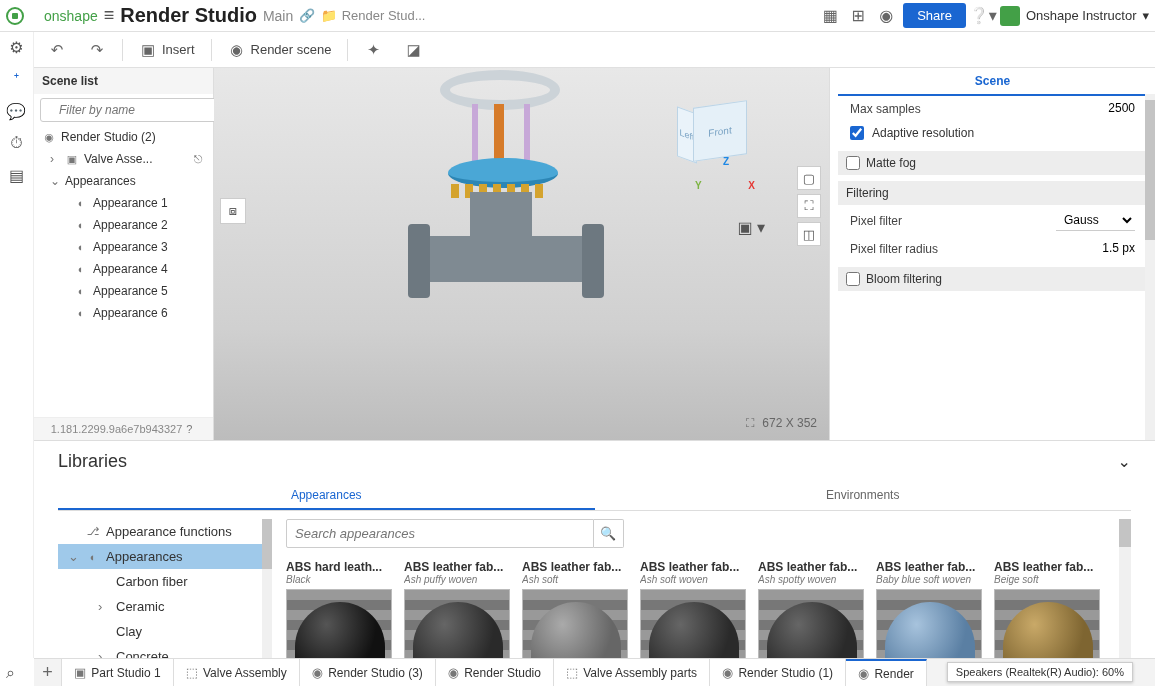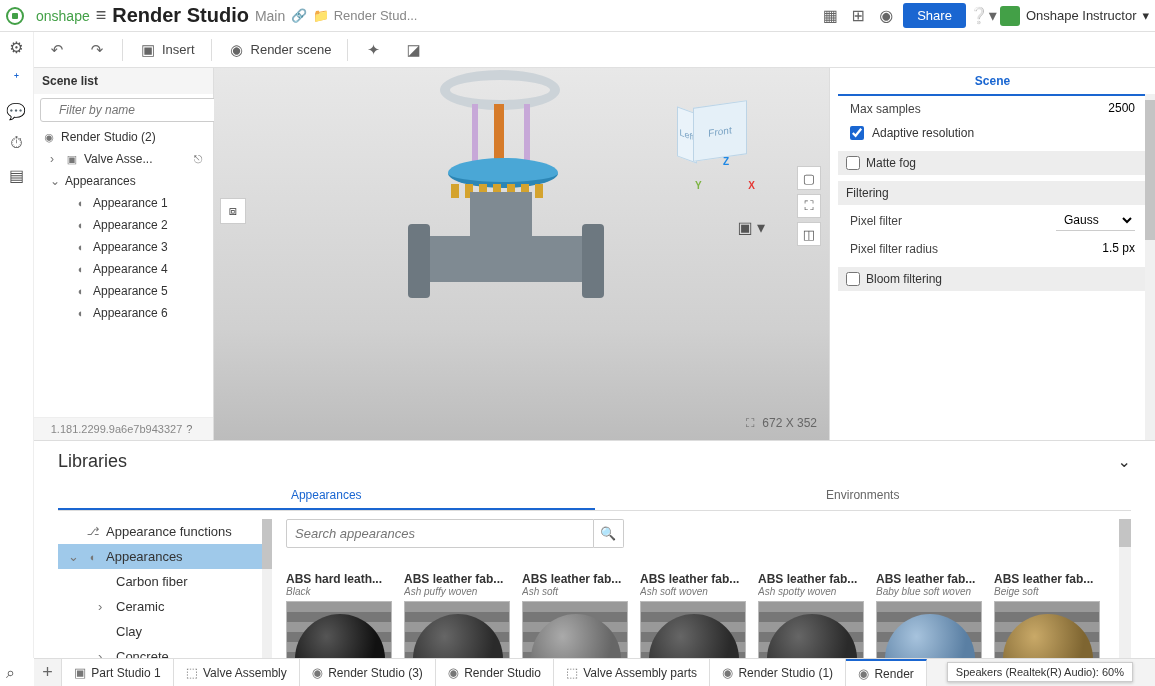--- a/index.html
+++ b/index.html
@@ -1,20 +1,20 @@
 <!DOCTYPE html>
 <html><head>
 <meta charset="utf-8">
 <style>
 * { box-sizing: border-box; margin: 0; padding: 0; font-family: "Helvetica Neue", Arial, sans-serif; }
 body { width: 1155px; height: 686px; overflow: hidden; background: #fff; color: #333; font-size: 13px; }
 
 
 .header { height: 32px; display: flex; align-items: center; padding: 0 6px; border-bottom: 1px solid #e0e0e0; gap: 6px; }
-.logo { display: flex; align-items: center; color: #43a047; font-weight: 500; font-size: 14px; gap: 12px; }
+.logo { display: flex; align-items: center; color: #43a047; font-weight: 500; font-size: 14px; gap: 20px; }
 .logo-icon { width: 18px; height: 18px; border: 2px solid #43a047; border-radius: 50%; position: relative; }
 .logo-icon::after { content: ''; position: absolute; width: 6px; height: 6px; background: #43a047; border-radius: 1px; top: 4px; left: 4px; }
 .hamburger-icon { font-size: 18px; cursor: pointer; color: #555; }
 .doc-title { font-size: 20px; font-weight: 600; color: #222; }
 .doc-branch { color: #888; font-size: 14px; }
 .header-spacer { flex: 1; }
 .header-icon { width: 22px; height: 22px; display: flex; align-items: center; justify-content: center; color: #666; cursor: pointer; font-size: 16px; }
 .share-btn { background: #1a66d1; color: #fff; border: none; padding: 5px 14px; border-radius: 3px; font-size: 13px; cursor: pointer; }
 .user-chip { display: flex; align-items: center; gap: 6px; cursor: pointer; }
 .user-avatar { width: 20px; height: 20px; background: #43a047; border-radius: 3px; }
@@ -102,21 +102,21 @@
 .tree-item.indent { padding-left: 40px; }
 .lib-tree .sbar { position: absolute; right: 0; top: 0; bottom: 0; width: 10px; background: #f0f0f0; }
 .lib-tree .sbar .th { width: 100%; height: 50px; background: #c4c4c4; }
 
 .lib-right { flex: 1; display: flex; flex-direction: column; }
 .search-row { display: flex; gap: 0; }
 .search-in { flex: 0 0 308px; border: 1px solid #ccc; padding: 6px 8px; font-size: 13px; font-style: italic; color: #888; border-radius: 2px 0 0 2px; }
 .search-btn { width: 30px; border: 1px solid #ccc; border-left: none; background: #fff; display: flex; align-items: center; justify-content: center; cursor: pointer; border-radius: 0 2px 2px 0; }
 .swatch-row { display: flex; gap: 12px; margin-top: 12px; overflow: hidden; }
 .swatch { width: 106px; display: flex; flex-direction: column; }
-.swatch .nm { font-size: 12px; font-weight: 600; white-space: nowrap; overflow: hidden; text-overflow: ellipsis; margin-top: 12px; }
+.swatch .nm { font-size: 12px; font-weight: 600; white-space: nowrap; overflow: hidden; text-overflow: ellipsis; }
 .swatch .sb { font-size: 10px; color: #777; font-style: italic; white-space: nowrap; overflow: hidden; text-overflow: ellipsis; }
 .swatch .thumb { width: 106px; height: 106px; margin-top: 4px; background: linear-gradient(#999 50%, #777 50%); background-size: 20px 20px; position: relative; overflow: hidden; border: 1px solid #bbb; }
 .cloth { position: absolute; left: 8px; top: 12px; width: 90px; height: 90px; border-radius: 50% 50% 10% 10%; }
 .cloth.black { background: radial-gradient(ellipse at 35% 25%, #555, #111 60%); }
 .cloth.dark { background: radial-gradient(ellipse at 35% 25%, #666, #2a2a2a 60%); }
 .cloth.grey { background: radial-gradient(ellipse at 35% 25%, #aaa, #666 60%); }
 .cloth.blue { background: radial-gradient(ellipse at 35% 25%, #a7c3dd, #5a7fa3 60%); }
 .cloth.beige { background: radial-gradient(ellipse at 35% 25%, #c9a968, #7e6531 60%); }
 .lib-right-sbar { width: 12px; background: #f0f0f0; margin-left: 4px; position: relative; }
 .lib-right-sbar .th { width: 100%; height: 28px; background: #c4c4c4; }

